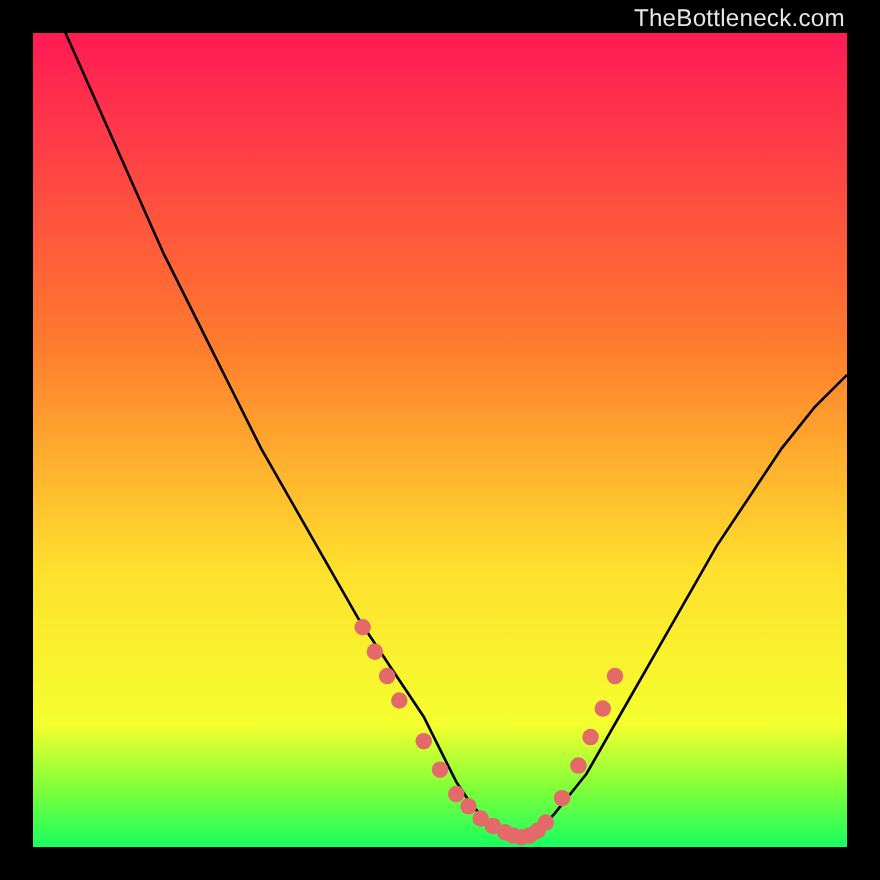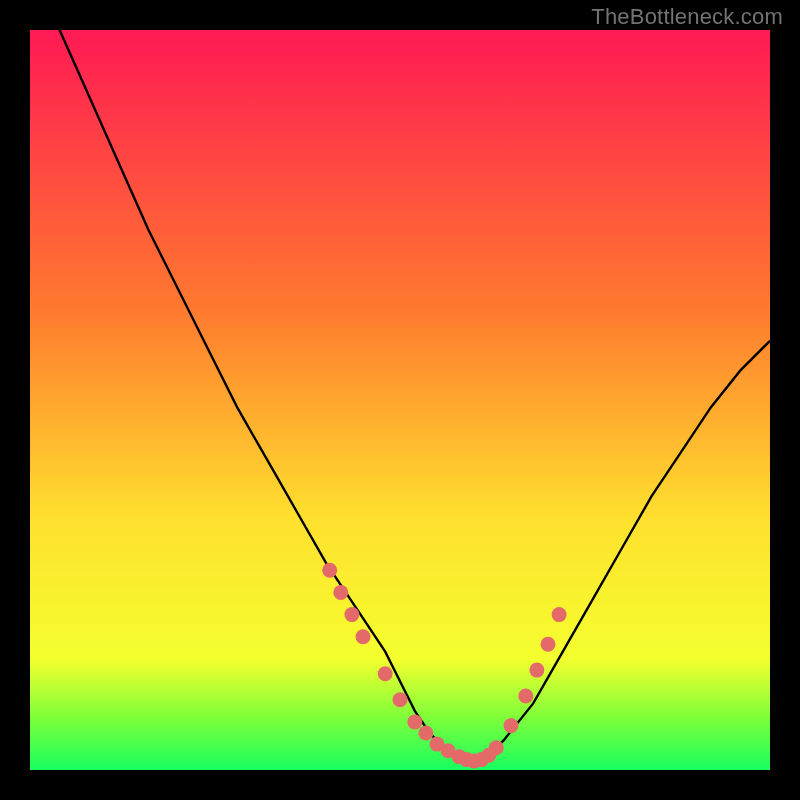--- a/index.html
+++ b/index.html
@@ -22,22 +22,22 @@
   .plot {
     position: absolute;
     left: 0;
     top: 0;
     width: 740px;
     height: 740px;
   }
   .watermark {
     position: absolute;
     top: 4px;
-    right: 17px;
-    color: #737373;
+    right: 32px;
+    color: #e5e5e5;
     font-size: 22px;
     font-weight: 500;
     letter-spacing: 0.2px;
     user-select: none;
   }
   svg { display: block; }
 </style>
 </head>
 <body>
 

